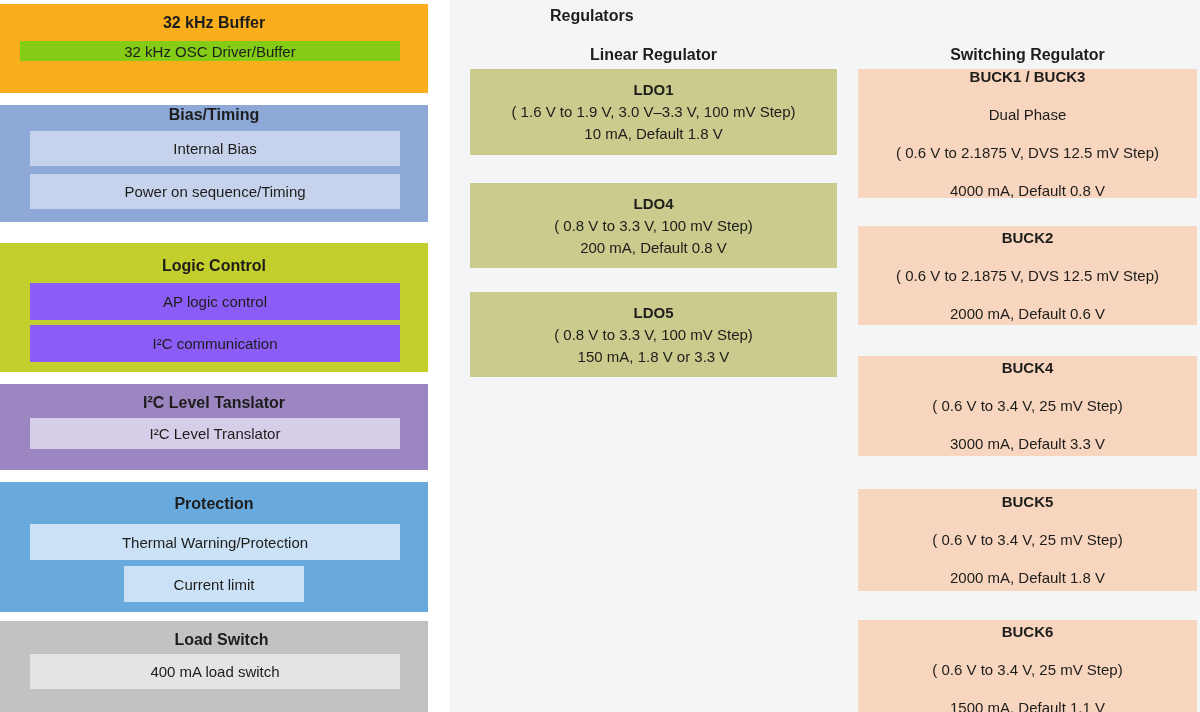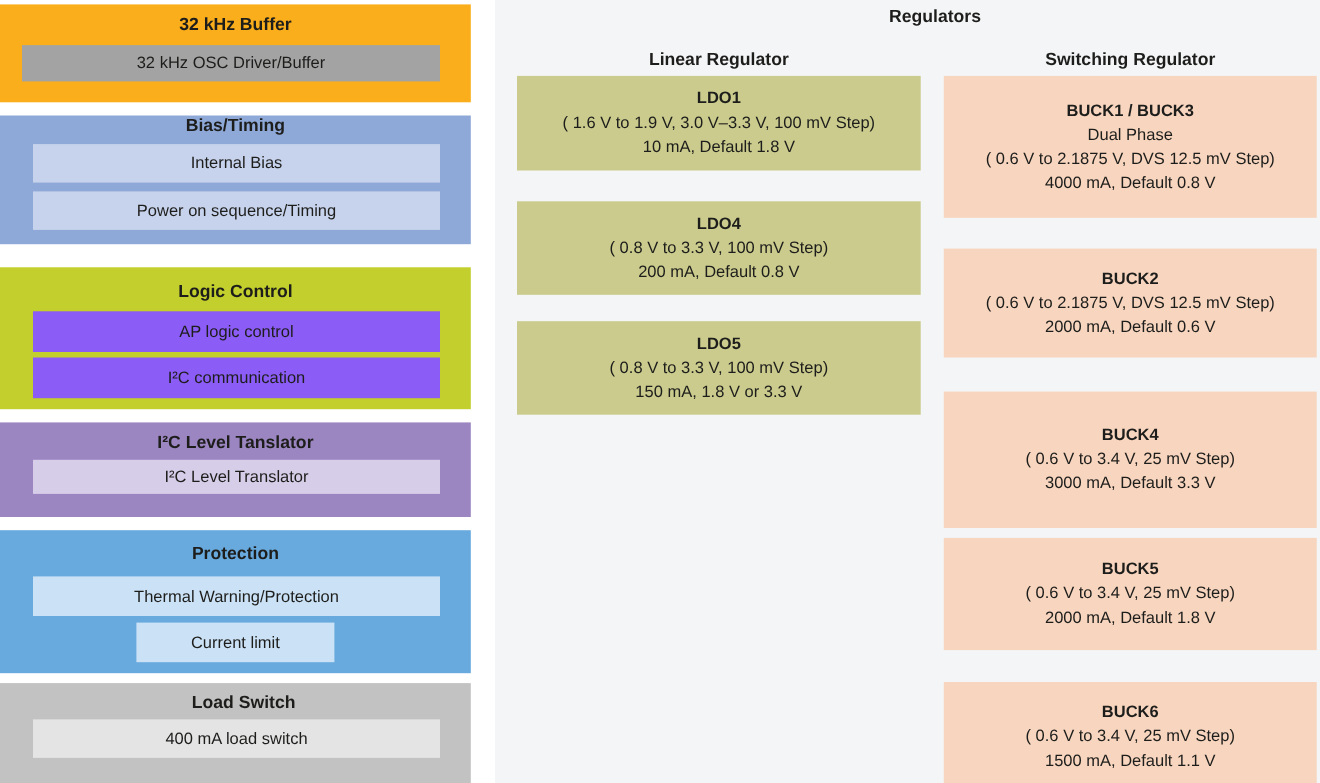--- a/index.html
+++ b/index.html
@@ -13,21 +13,21 @@
   .lblock { position:absolute; left:0; width:428px; }
   .lblock .btitle { text-align:center; font-weight:bold; font-size:16px; line-height:20px; }
   .inner {
     margin-left:30px; margin-right:28px;
     display:flex; align-items:center; justify-content:center;
     font-size:15px; text-align:center;
   }
 
   #blk-buffer { top:4px;  height:89px;  background:#FAAE1B; padding-top:9px; }
   #blk-buffer .btitle { margin-bottom:8px; }
-  #blk-buffer .inner { height:33px; background:#a3a3a3;margin-left:20px; }
+  #blk-buffer .inner { height:20px; background:#84cc16;margin-left:20px; }
 
   #blk-bias { top:105px; height:117px; background:#8EA8D8; }
   #blk-bias .btitle { margin-bottom:6px; }
   #blk-bias .inner { height:35px; background:#C7D3EC; }
   #blk-bias .inner + .inner { margin-top:8px; }
 
   #blk-logic { top:243px; height:129px; background:#C2CF2C; padding-top:13px; }
   #blk-logic .btitle { margin-bottom:7px; }
   #blk-logic .inner { height:37px; background:#8b5cf6;text-align:right; }
   #blk-logic .inner + .inner { margin-top:5px; }
@@ -42,42 +42,42 @@
   #blk-prot .inner.narrow { width:180px; margin:6px auto 0 auto; }
 
   #blk-load { top:621px; height:91px; background:#C2C2C2; padding-top:9px; }
   #blk-load .btitle { margin-bottom:4px;margin-left:15px; }
   #blk-load .inner { height:35px; background:#E4E4E4; }
 
   
   .panel { position:absolute; left:450px; top:0; width:750px; height:712px; background:#F3F5F6; }
   .reg-title {
     position:absolute; top:7px; left:100px; width:600px;
-    text-align:center; font-weight:bold; font-size:16px;
+    font-weight:bold; font-size:16px;
   }
   .col-header { position:absolute; top:46px; text-align:center; font-weight:bold; font-size:16px; }
   #hdr-linear { left:20px;  width:367px; }
   #hdr-switch { left:408px; width:339px; }
 
   .regbox {
     position:absolute; display:flex; flex-direction:column;
     justify-content:center; align-items:center;
     text-align:center; font-size:15px; line-height:22px;
   }
   .regbox .name { font-weight:bold; }
   .ldo  { left:20px;  width:367px; background:#CACB8D; }
-  .buck { left:408px; width:339px; background:#F7D5BE; }
+  .buck { left:408px; width:339px; background:#F7D5BE;gap:16px; }
 
   #ldo1 { top:69px;  height:86px; }
   #ldo4 { top:183px; height:85px; }
   #ldo5 { top:292px; height:85px; }
 
   #buck13 { top:69px;  height:129px; }
   #buck2  { top:226px; height:99px;  }
-  #buck4  { top:356px; height:124px; }
+  #buck4  { top:356px; height:100px; }
   #buck5  { top:489px; height:102px; }
   #buck6  { top:620px; height:100px; }
 </style>
 </head>
 <body>
 
 <div class="canvas">
 
   <div class="lblock" id="blk-buffer">
     <div class="btitle">32 kHz Buffer</div>

